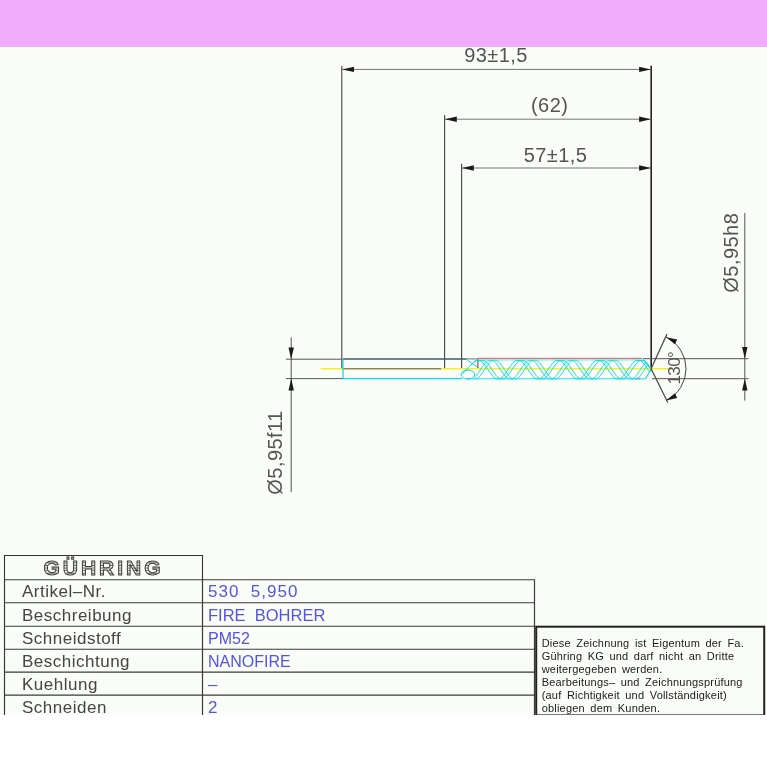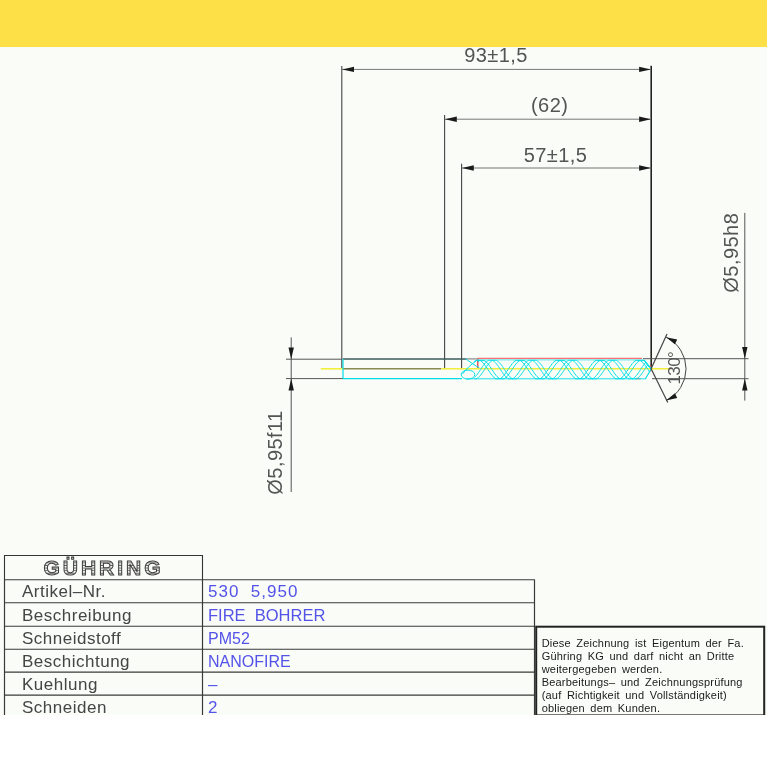--- a/index.html
+++ b/index.html
@@ -1,16 +1,16 @@
 <!DOCTYPE html>
 <html><head>
 <meta charset="utf-8">
 <style>
 html,body{margin:0;padding:0;background:#ffffff;}
-#page{position:relative;width:767px;height:715px;background:#fde047;overflow:hidden;
+#page{position:relative;width:767px;height:715px;background:#f0abfc;overflow:hidden;
  font-family:"Liberation Sans",sans-serif;}
 svg{position:absolute;left:0;top:0;}
 .dimtxt{fill:#545454;font-size:20px;letter-spacing:0.45px;font-family:"Liberation Sans",sans-serif;}
 .lbl{fill:#454545;font-size:17px;letter-spacing:0.5px;font-family:"Liberation Sans",sans-serif;}
 .val{fill:#5353e8;font-family:"Liberation Sans",sans-serif;}
 .disc{fill:#1a1a1a;font-size:11px;letter-spacing:0.2px;word-spacing:2.2px;font-family:"Liberation Sans",sans-serif;}
 </style>
 </head>
 <body>
 <div id="page">

